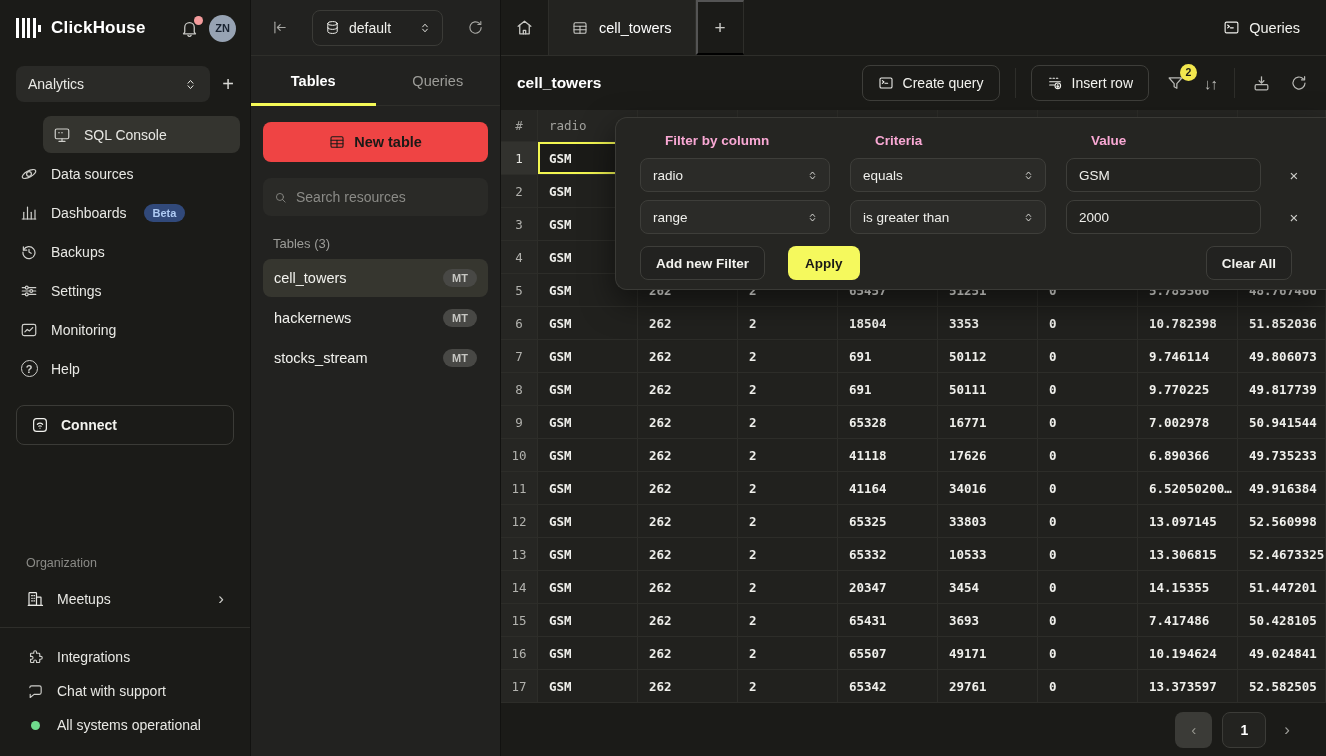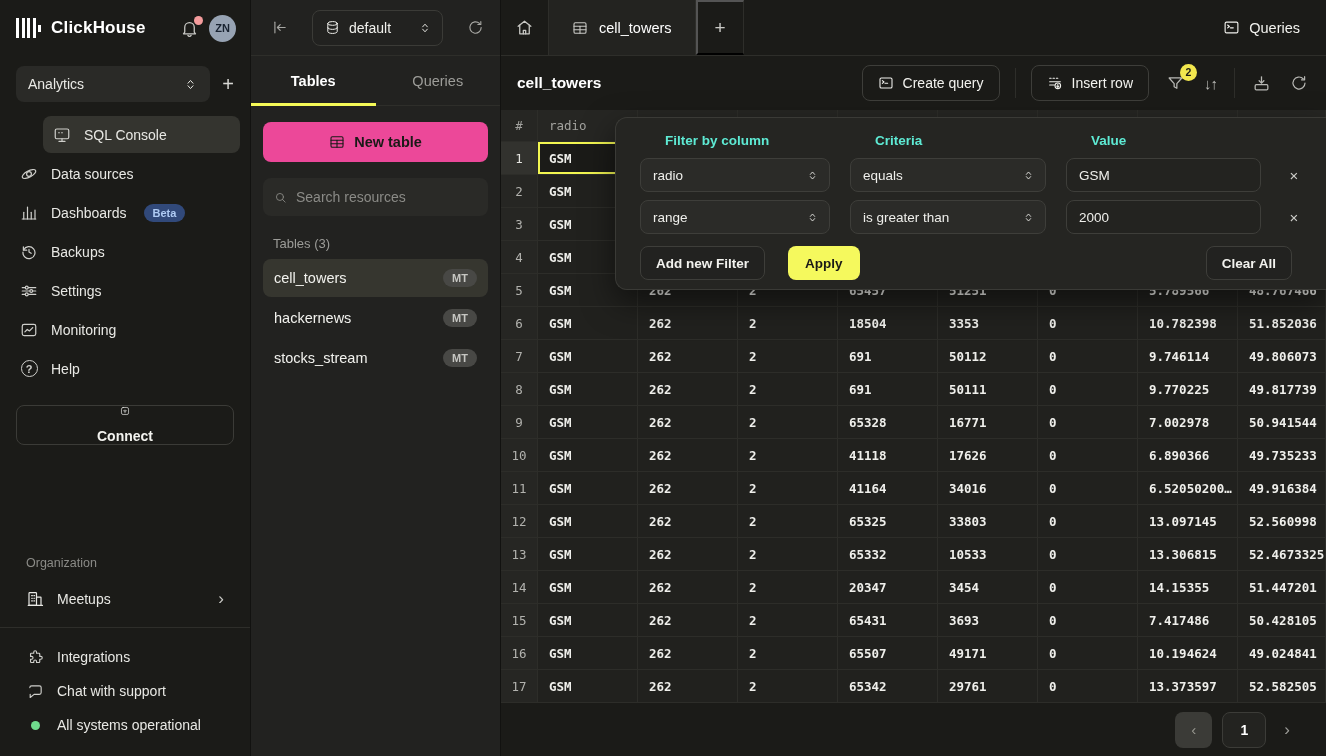--- a/index.html
+++ b/index.html
@@ -25,21 +25,21 @@
   .ws-select .sp { flex:1; }
   .plus-glyph { font-size:20px; color:#D8D8D4; line-height:1; cursor:pointer; }
 
   .nav { padding:0 10px; display:flex; flex-direction:column; gap:2px; }
   .nav-item { height:37px; display:flex; align-items:center; gap:13px; padding:0 10px; border-radius:8px; color:#E8E8E4; cursor:pointer; }
   .nav-item.active { background:#34342F;margin-left:33px; }
   .nav-item .nic { color:#CFCFCB; width:18px; display:flex; justify-content:center; }
   .beta { margin-left:4px; background:#31497A; color:#AFCBF4; font-size:11px; font-weight:600; padding:3px 9px; border-radius:10px; }
   .qmark { width:17px; height:17px; border:1.5px solid currentColor; border-radius:50%; font-size:11px; font-weight:600; display:flex; align-items:center; justify-content:center; }
 
-  .connect { margin:18px 16px 0; height:40px; border:1px solid #3B3B37; border-radius:8px; display:flex; align-items:center; gap:12px; padding:0 14px; color:#F2F2EE; font-weight:600; cursor:pointer; background:transparent; font-size:14px;flex-direction:column; }
+  .connect { margin:18px 16px 0; height:40px; border:1px solid #3B3B37; border-radius:8px; display:flex; align-items:center; gap:12px; padding:0 14px; color:#F2F2EE; font-weight:600; cursor:pointer; background:transparent; font-size:14px; }
 
   .side-sp { flex:1; }
   .org { padding:0 16px 10px; }
   .org-label { color:#8B8B87; font-size:12.5px; margin:0 0 10px 10px; }
   .org-item { height:37px; display:flex; align-items:center; gap:13px; padding:0 10px; border-radius:8px; color:#E8E8E4; cursor:pointer; }
   .org-item .sp { flex:1; }
   .chev { color:#C9C9C5; font-size:17px; line-height:1; }
 
   .side-footer { border-top:1px solid #2E2E2A; padding:14px 16px 16px; display:flex; flex-direction:column; gap:4px; }
   .foot-item { height:30px; display:flex; align-items:center; gap:13px; padding:0 10px; color:#E8E8E4; cursor:pointer; }
@@ -50,21 +50,21 @@
   .explorer { width:250px; background:#222220; display:flex; flex-direction:column; flex-shrink:0; border-left:1px solid #121210; }
   .exp-head { height:56px; display:flex; align-items:center; gap:24px; padding:0 16px 0 20px; border-bottom:1px solid #2E2E2A; }
   .icon-plain { color:#A8A8A4; cursor:pointer; background:none; border:none; }
   .db-select { flex:1; height:36px; border:1px solid #3B3B37; border-radius:8px; display:flex; align-items:center; gap:9px; padding:0 10px 0 12px; color:#F0F0EC; cursor:pointer; }
   .db-select .sp { flex:1; }
   .exp-tabs { display:flex; height:50px; border-bottom:1px solid #2E2E2A; }
   .exp-tab { flex:1; display:flex; align-items:center; justify-content:center; color:#9C9C98; font-size:14.5px; position:relative; cursor:pointer; }
   .exp-tab.active { color:#FFF; font-weight:600; }
   .exp-tab.active::after { content:""; position:absolute; left:0; right:0; bottom:-1px; height:3px; background:#F5F957; }
   .exp-body { padding:16px 12px; }
-  .new-table { width:100%; height:40px; background:#ec4899; border:none; border-radius:8px; color:#1A1A17; font-weight:700; font-size:14.5px; display:flex; align-items:center; justify-content:center; gap:9px; cursor:pointer; font-family:inherit; }
+  .new-table { width:100%; height:40px; background:#ef4444; border:none; border-radius:8px; color:#1A1A17; font-weight:700; font-size:14.5px; display:flex; align-items:center; justify-content:center; gap:9px; cursor:pointer; font-family:inherit; }
   .search-box { margin-top:16px; height:38px; background:#2A2A27; border-radius:8px; display:flex; align-items:center; gap:9px; padding:0 11px; color:#8B8B87; }
   .search-box input { flex:1; background:transparent; border:none; outline:none; color:#14b8a6; font-size:14px; font-family:inherit; }
   .search-box input::placeholder { color:#8B8B87; }
   .tables-label { margin:20px 10px 8px; color:#9C9C98; font-size:13px; }
   .table-item { height:38px; border-radius:8px; display:flex; align-items:center; justify-content:space-between; padding:0 11px; color:#F2F2EE; font-size:14.5px; cursor:pointer; margin-bottom:2px; }
   .table-item.selected { background:#36362F; }
   .mt-badge { background:#484845; color:#C6C6C2; font-size:11px; font-weight:600; padding:3px 9px; border-radius:10px; }
 
   
   .main { flex:1; display:flex; flex-direction:column; background:#1B1B18; position:relative; border-left:1px solid #121210; min-width:0; }
@@ -92,21 +92,21 @@
   .grid .gh { height:32px; background:#262623; color:#A2A29E; }
   .grid .rn-h { justify-content:center; padding:0; }
   .grid .rn { background:#262623; color:#B2B2AE; justify-content:center; padding:0; }
   .grid .rn.hl { background:#32322E; color:#E5E5E1; }
   .grid .gc { background:#21211E; color:#EFEFEB; font-weight:700; }
   .grid .gc.sel { box-shadow:inset 0 0 0 2px #F2F651; background:#1B1B18; }
 
   
   .filter-panel { position:absolute; left:114px; top:117px; right:0; height:173px; background:#252522; border:1px solid #3A3A36; border-right:none; border-radius:12px 0 0 12px; box-shadow:0 12px 32px rgba(0,0,0,.5); z-index:5; padding:15px 20px 16px 24px; }
   .fp-grid { display:grid; grid-template-columns:190px 196px 195px 26px; column-gap:20px; row-gap:8px; align-items:center; }
-  .fp-label { color:#5eead4; font-size:13.5px; font-weight:600; margin-bottom:2px;padding-left:25px; }
+  .fp-label { color:#f9a8d4; font-size:13.5px; font-weight:600; margin-bottom:2px;padding-left:25px; }
   .fp-select { height:34px; background:#2B2B28; border:1px solid #3E3E3A; border-radius:8px; display:flex; align-items:center; gap:8px; padding:0 10px 0 12px; color:#EFEFEB; font-size:13.5px; cursor:pointer; }
   .fp-select .sp { flex:1; }
   .fp-input { height:34px; background:#232320; border:1px solid #3E3E3A; border-radius:8px; padding:0 12px; color:#EFEFEB; font-size:13.5px; font-family:inherit; outline:none; width:100%; }
   .fp-x { background:none; border:none; color:#CFCFCB; font-size:15px; cursor:pointer; justify-self:center; }
   .fp-actions { margin-top:12px; display:flex; align-items:center; gap:23px; }
   .btn-sm { height:34px; border:1px solid #3E3E3A; border-radius:8px; background:#222220; color:#F2F2EE; font-size:13.5px; font-weight:600; padding:0 15px; font-family:inherit; cursor:pointer; }
   .btn-apply { height:34px; border:none; border-radius:8px; background:#F5F95D; color:#1A1A17; font-size:13.5px; font-weight:700; padding:0 17px; font-family:inherit; cursor:pointer; }
   .btn-clear { margin-left:auto; margin-right:14px; }
 
   

